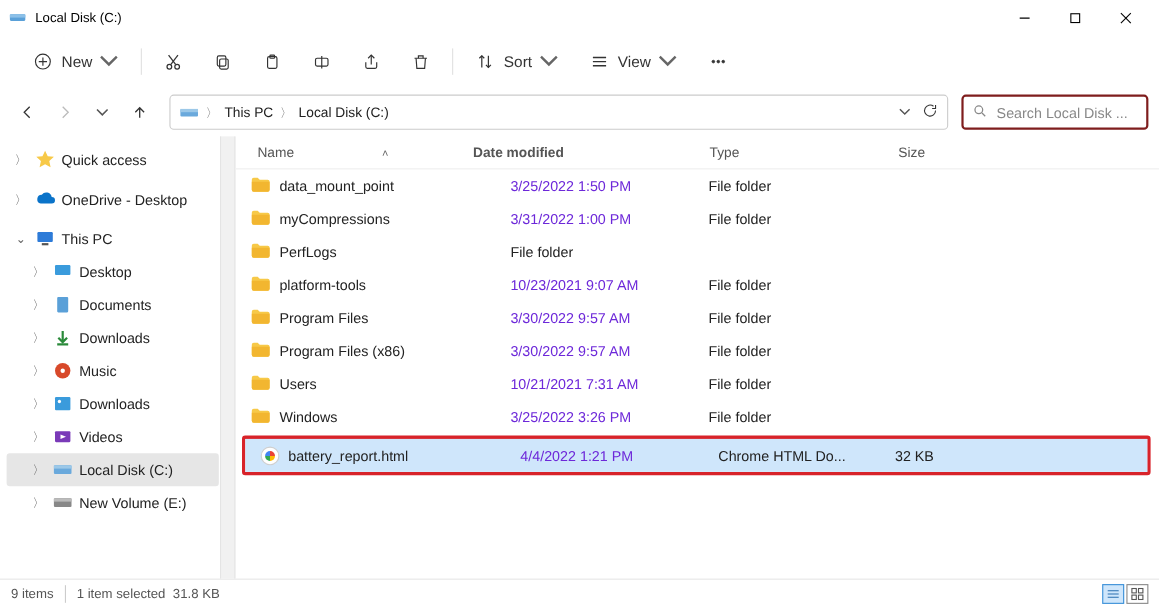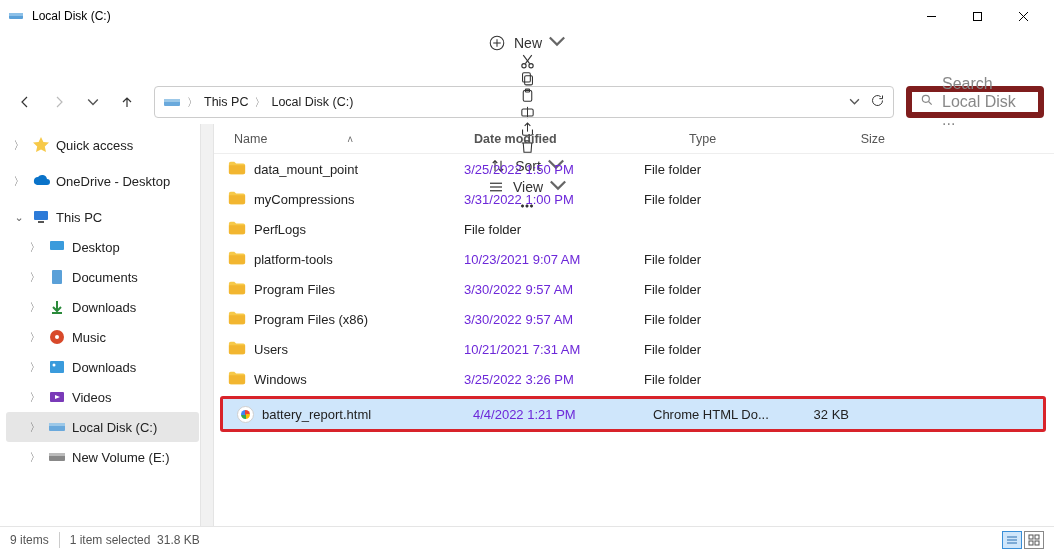--- a/index.html
+++ b/index.html
@@ -5,50 +5,50 @@
   * { box-sizing: border-box; margin: 0; padding: 0; font-family: "Segoe UI", Arial, sans-serif; }
   body { background: #fff; width: 1054px; height: 552px; overflow: hidden; font-size: 13px; color: #222; }
 
   .titlebar { height: 32px; display: flex; align-items: center; padding: 0 8px; }
   .titlebar .app-icon { width: 16px; height: 16px; margin-right: 8px; display:inline-block;}
   .titlebar .title { font-size: 12px; color: #000; }
   .win-controls { margin-left: auto; display: flex; }
   .win-btn { width: 46px; height: 32px; display: flex; align-items: center; justify-content: center; cursor: default; }
   .win-btn svg { width: 11px; height: 11px; }
 
-  .toolbar { height: 48px; display: flex; align-items: center; padding: 0 16px; gap: 0; flex-direction: column; }
+  .toolbar { height: 48px; display: flex; align-items: center; padding: 0 16px; gap: 0; }
   .tbtn { height: 36px; display: flex; align-items: center; justify-content: center; padding: 0 14px; border-radius: 4px; color: #333; cursor: default; }
   .tbtn svg { width: 18px; height: 18px; stroke:#333; }
   .tbtn.small svg { width: 17px; height: 17px; }
   .tbtn .lbl { margin-left: 8px; font-size: 14px; }
   .tbtn .chev { margin-left: 6px; }
   .sep { width: 1px; height: 24px; background: #e0e0e0; margin: 0 6px; }
 
   .navrow { height: 44px; display: flex; align-items: center; padding: 0 10px; gap: 6px; }
   .nav-arrows { display: flex; align-items: center; gap: 4px; }
   .nav-btn { width: 30px; height: 30px; display: flex; align-items: center; justify-content: center; color: #555; }
   .nav-btn.dis { color: #bbb; }
   .addrbar { flex: 1; height: 32px; border: 1px solid #ccc; border-radius: 4px; display: flex; align-items: center; padding: 0 8px; gap: 6px; margin: 0 6px; }
   .crumb { display: flex; align-items: center; gap: 6px; font-size: 12.5px; color: #222; }
   .crumb .gt { color: #777; font-size: 11px; }
   .addr-actions { margin-left: auto; display: flex; align-items: center; gap: 10px; color: #555; }
-  .searchbox { width: 138px; height: 32px; border: 6px solid #7f1d1d; border-radius: 4px; display: flex; align-items: center; padding: 0 8px; color: #888; font-size: 16px; gap: 8px; }
+  .searchbox { width: 170px; height: 32px; border: 2px solid #7f1d1d; border-radius: 4px; display: flex; align-items: center; padding: 0 8px; color: #888; font-size: 13px; gap: 8px; }
 
   .main { display: flex; height: calc(552px - 32px - 48px - 44px - 26px); }
   .sidebar { width: 200px; padding: 6px 0 6px 6px; overflow: hidden; border-right: 1px solid transparent; }
   .scroll-gutter { width: 14px; background:#f1f1f1; border-left:1px solid #e4e4e4; border-right:1px solid #e4e4e4; height:100%; }
   .node { height: 30px; display: flex; align-items: center; gap: 6px; padding-left: 6px; border-radius: 3px; font-size: 13px; }
   .node.sel { background: #e6e6e6; }
   .node .tw { width: 14px; text-align: center; color: #666; font-size: 11px; }
   .node .ico { width: 18px; height: 18px; display: flex; align-items:center; justify-content:center; }
   .indent1 { padding-left: 22px; }
 
   .filesarea { flex: 1; overflow: hidden; }
   .cols { height: 30px; display: flex; align-items: center; color: #555; font-size: 12.5px; border-bottom: 1px solid #eee; }
-  .col-name  { width: 260px; padding-left: 20px; }
+  .col-name  { width: 216px; padding-left: 20px; }
   .col-mod   { width: 180px; font-weight: bold; }
   .col-type  { width: 130px; margin-left: 35px; }
   .col-size  { width: 80px; text-align: right; padding-right: 14px; }
   .sort-ind { margin-left: 80px; color:#666; font-size:10px;}
 
   .row { height: 30px; display: flex; align-items: center; font-size: 13px; }
   .row.sel { background: #cfe6fb; }
   .row .cell-name { width: 250px; display:flex; align-items:center; gap:8px; padding-left: 14px; }
   .row .cell-mod  { width: 180px; color:#6d28d9; }
   .row .cell-type { width: 130px; color:#222; }

